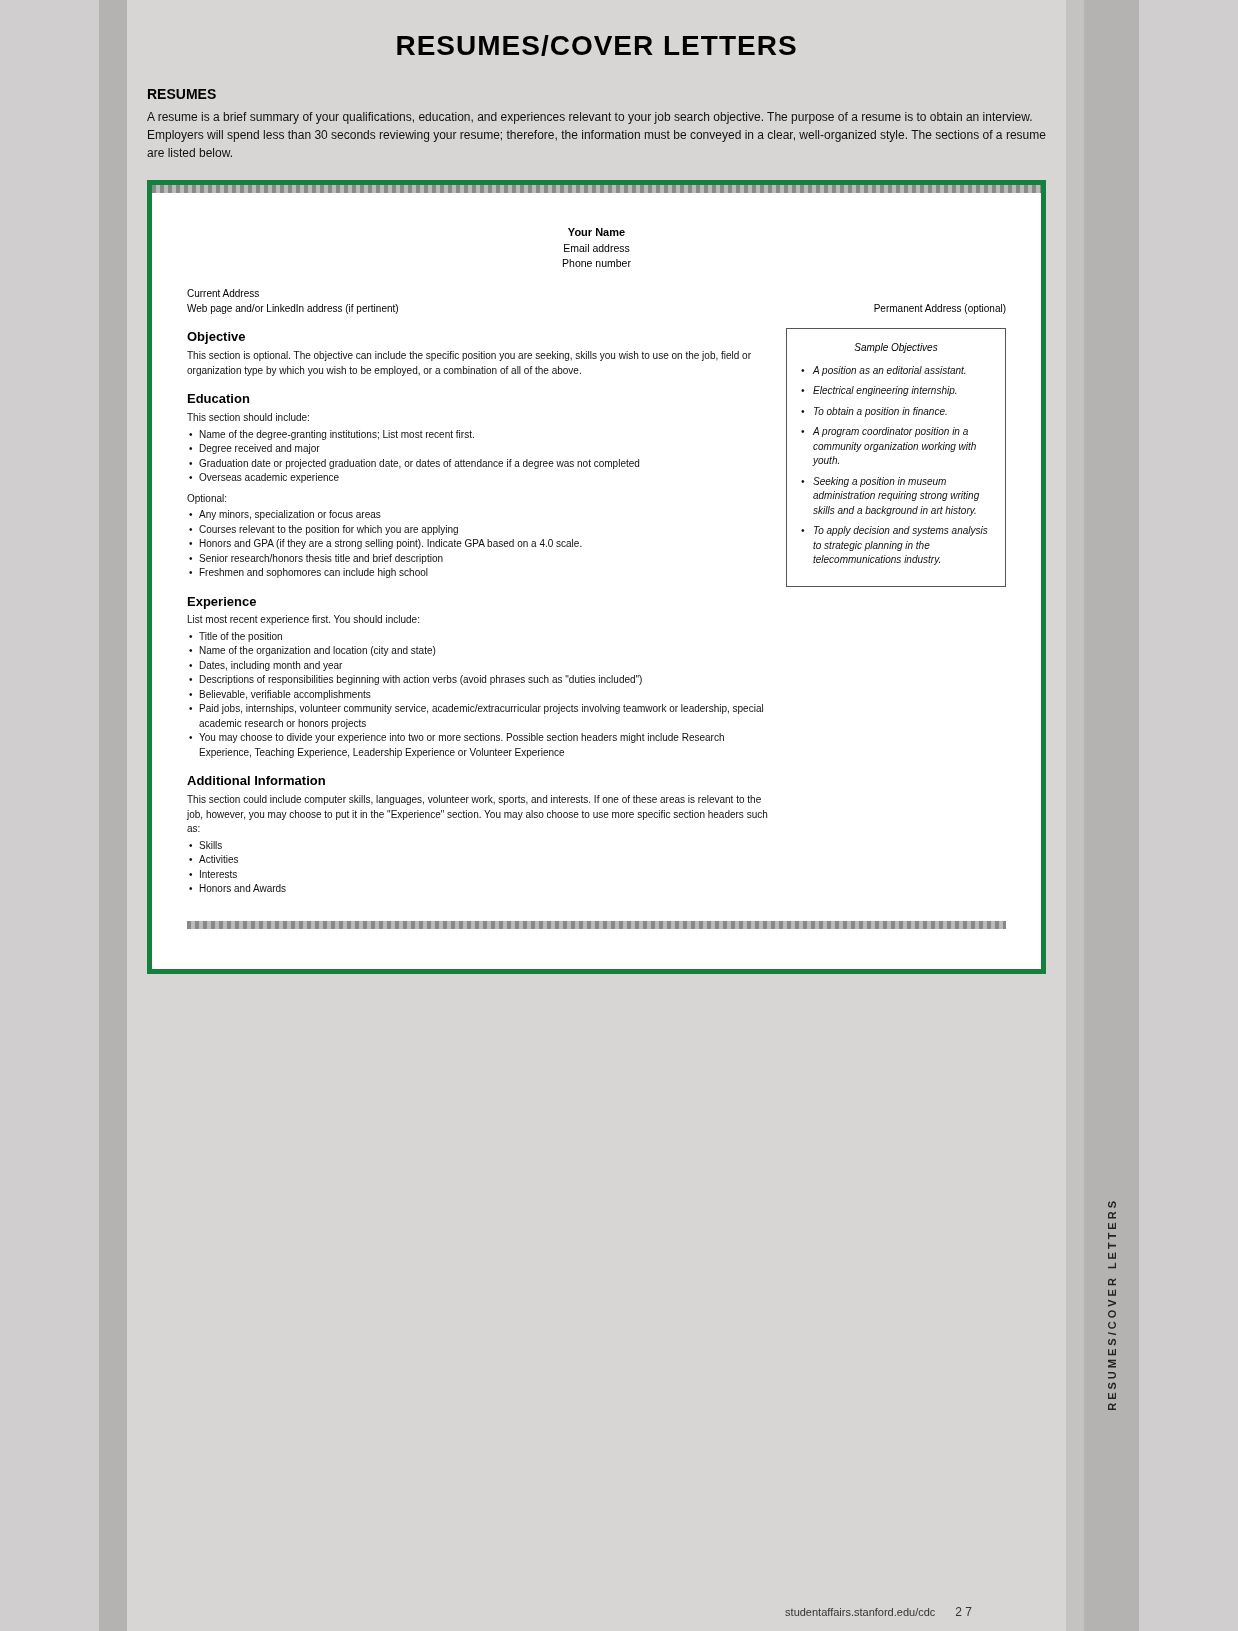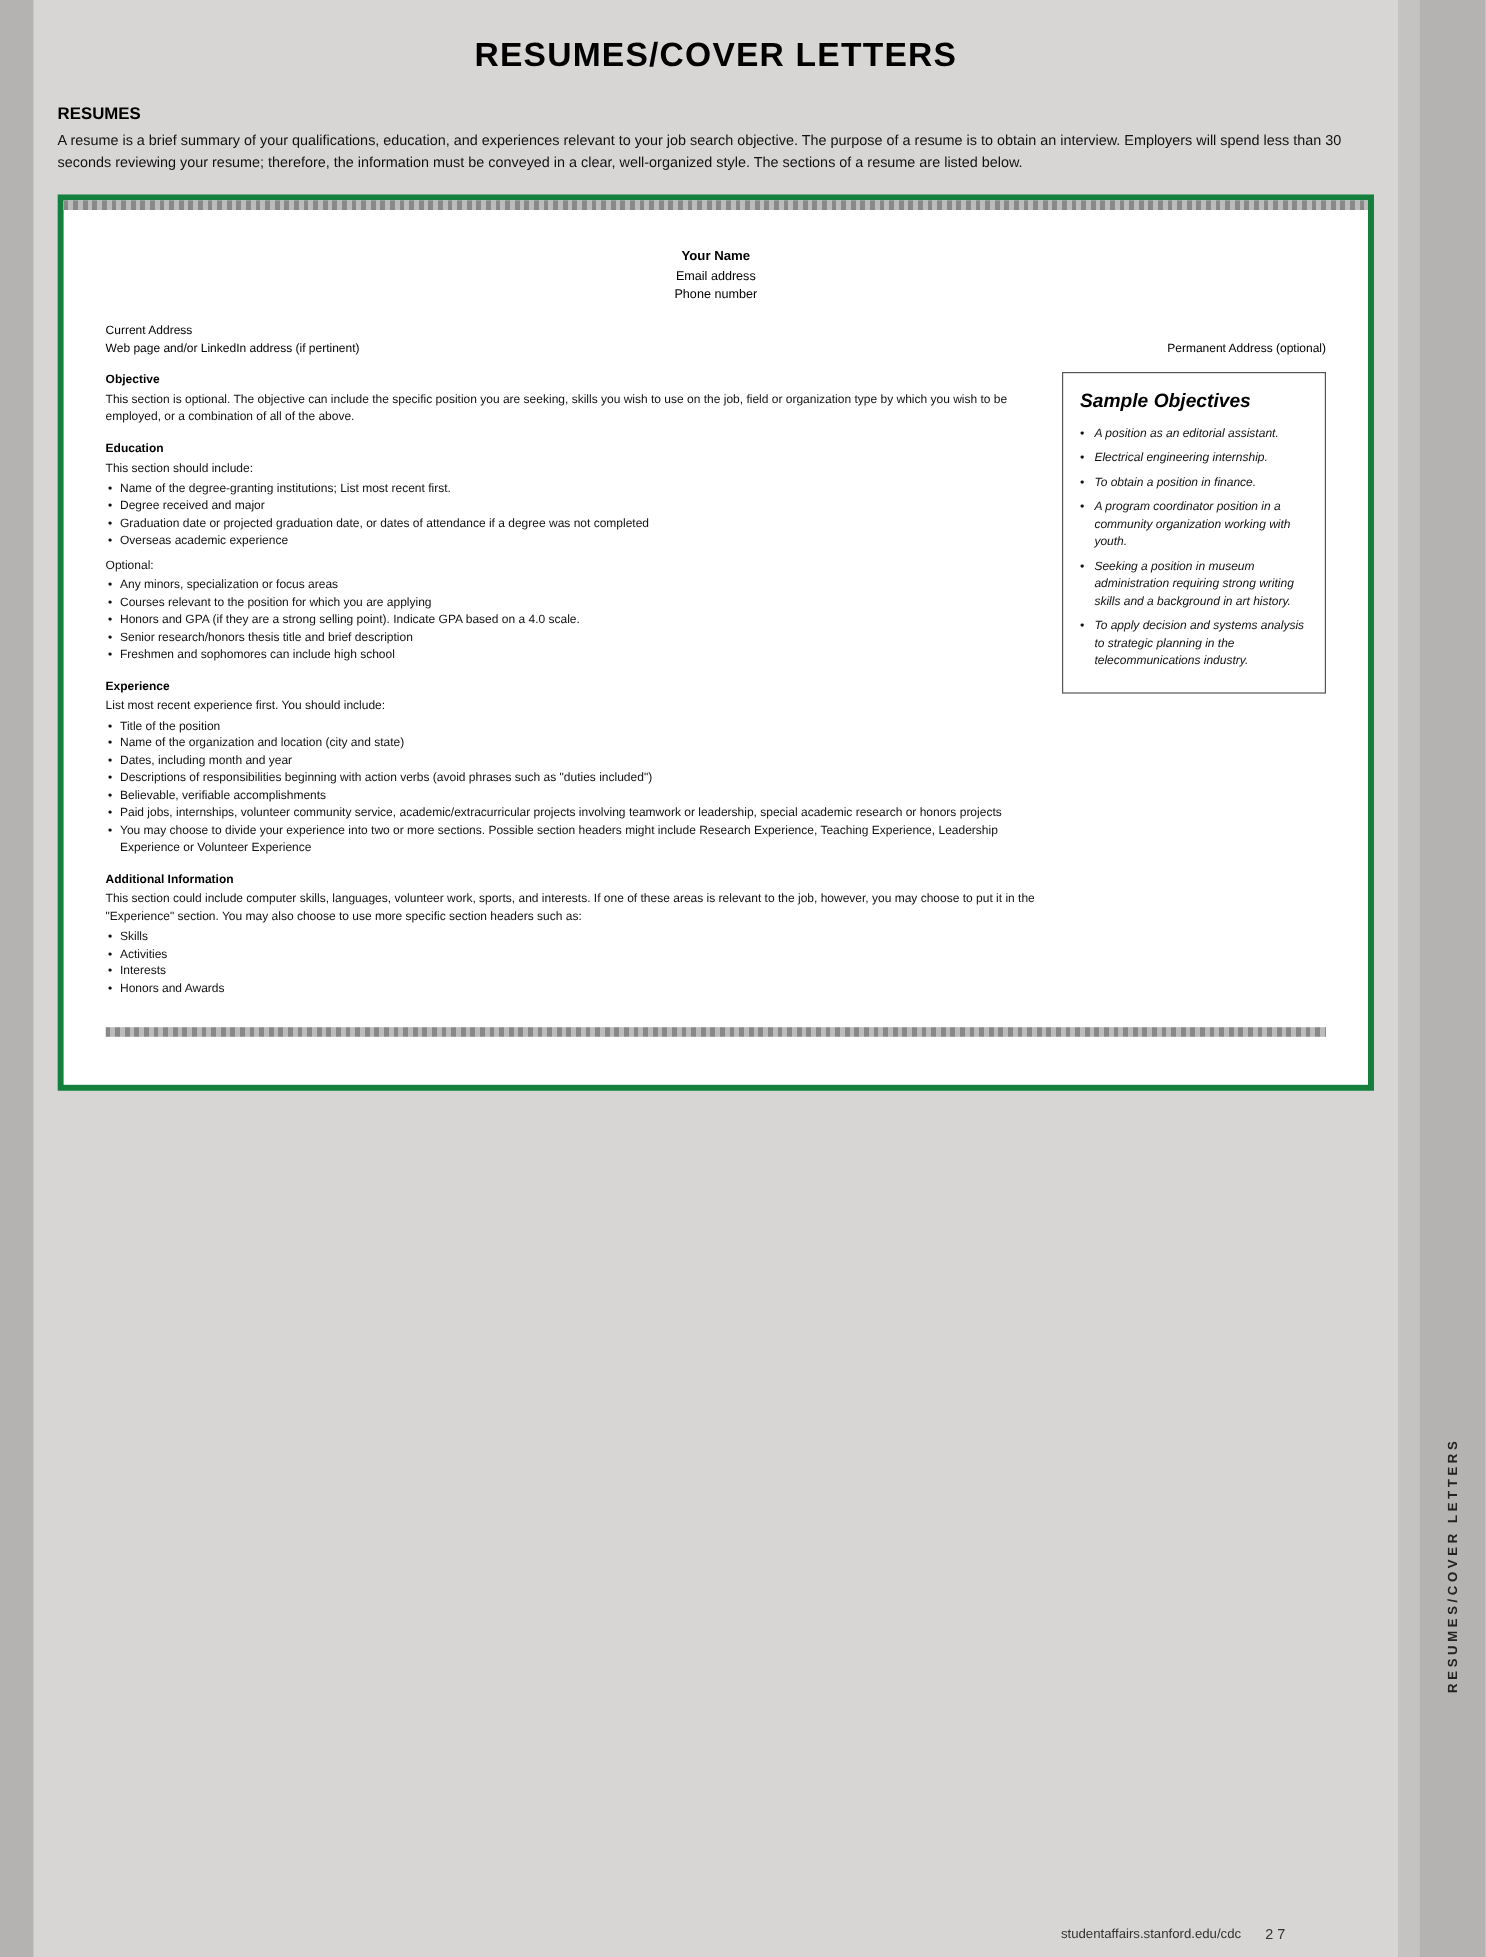--- a/index.html
+++ b/index.html
@@ -8,21 +8,21 @@
       min-height: 1631px;
       background: #d0cece;
       font-family: 'Times New Roman', Times, serif;
       position: relative;
       display: flex;
       flex-direction: column;
       align-items: center;
     }
 
     .page-wrapper {
-      width: 1238px;
+      width: 1040px;
       min-height: 1631px;
       background: #d0cece;
       position: relative;
       display: flex;
     }
 
     .main-content {
       flex: 1;
       background: #d8d5d5;
       padding: 30px 20px 20px 20px;
@@ -119,21 +119,21 @@
       min-width: 0;
     }
 
     .resume-right {
       width: 220px;
       flex-shrink: 0;
     }
 
     .resume-section-title {
       font-weight: bold;
-      font-size: 10px;
+      font-size: 13px;
       margin-bottom: 2px;
       margin-top: 12px;
     }
 
     .resume-section-title:first-child {
       margin-top: 0;
     }
 
     .resume-text {
       font-size: 10px;
@@ -170,24 +170,24 @@
     }
 
     
     .sample-objectives-box {
       border: 1.5px solid #555;
       padding: 12px 14px;
       margin-top: 0;
     }
 
     .sample-objectives-title {
-      font-weight: bold;
+      font-weight: normal;
       font-style: italic;
-      font-size: 16px;
-      text-align: left;
+      font-size: 10px;
+      text-align: center;
       margin-bottom: 8px;
       color: #000;
     }
 
     .sample-objectives-list {
       list-style: none;
       padding: 0;
       margin: 0;
     }
 

